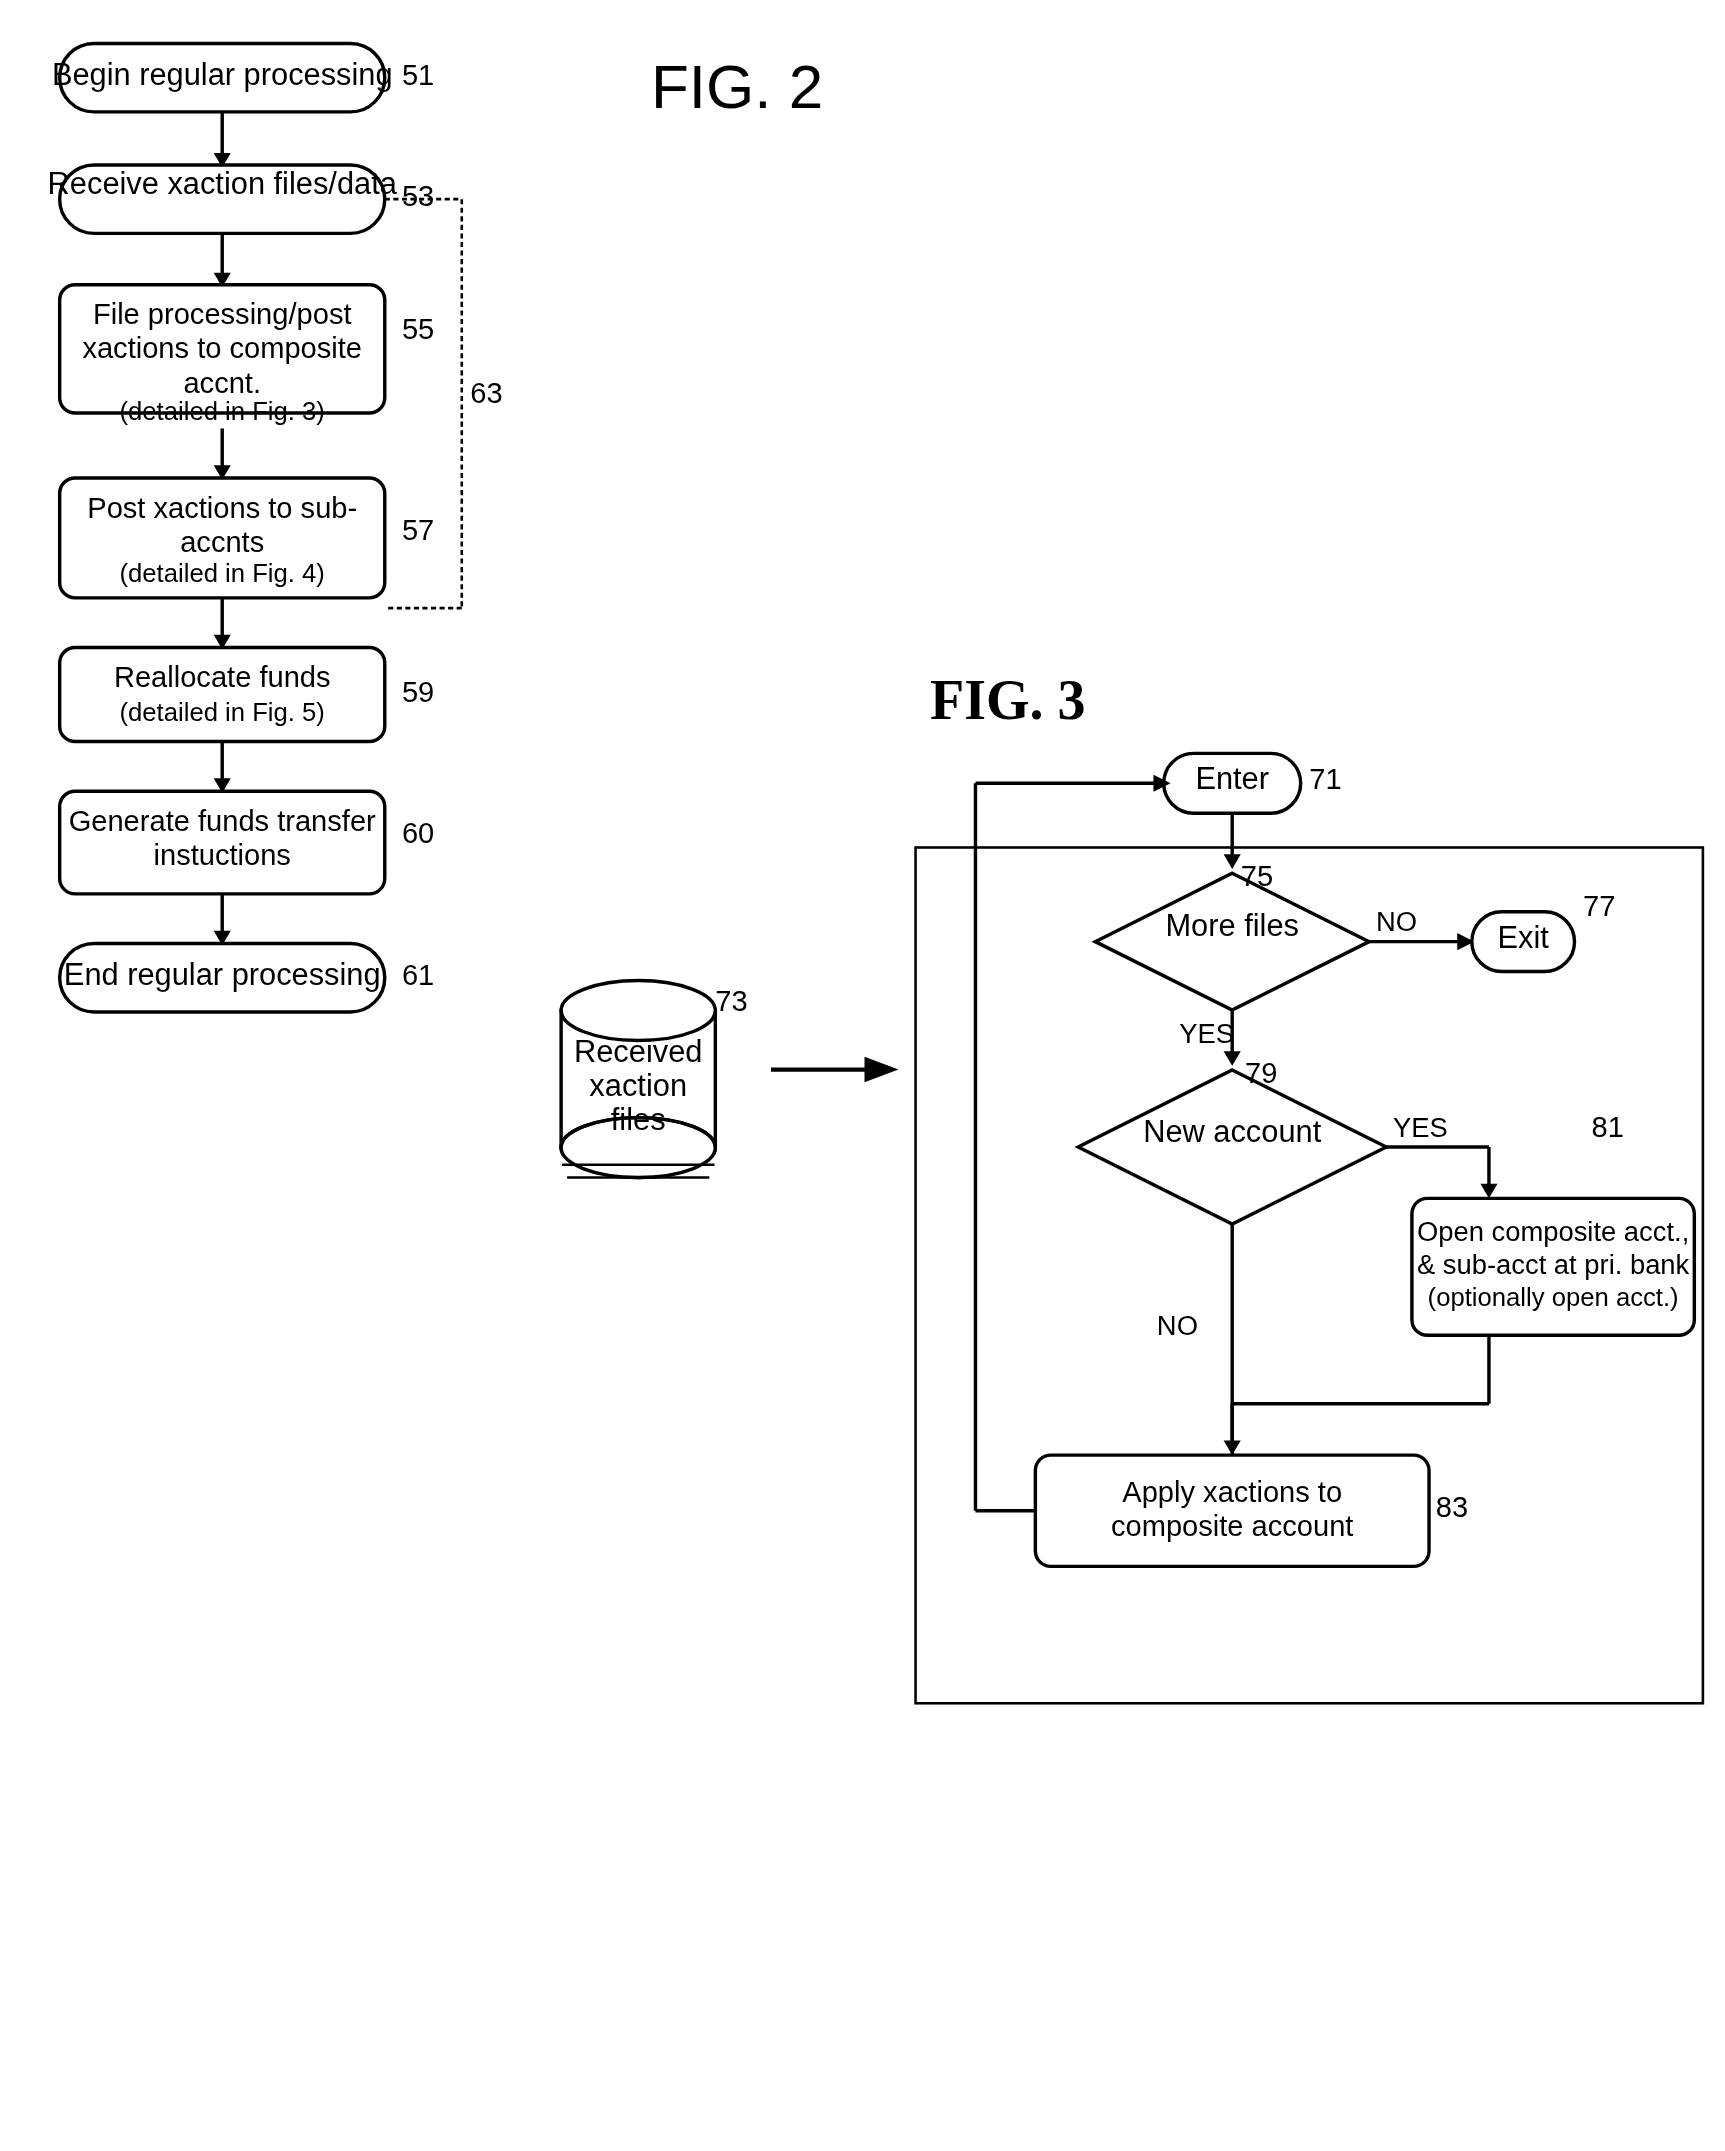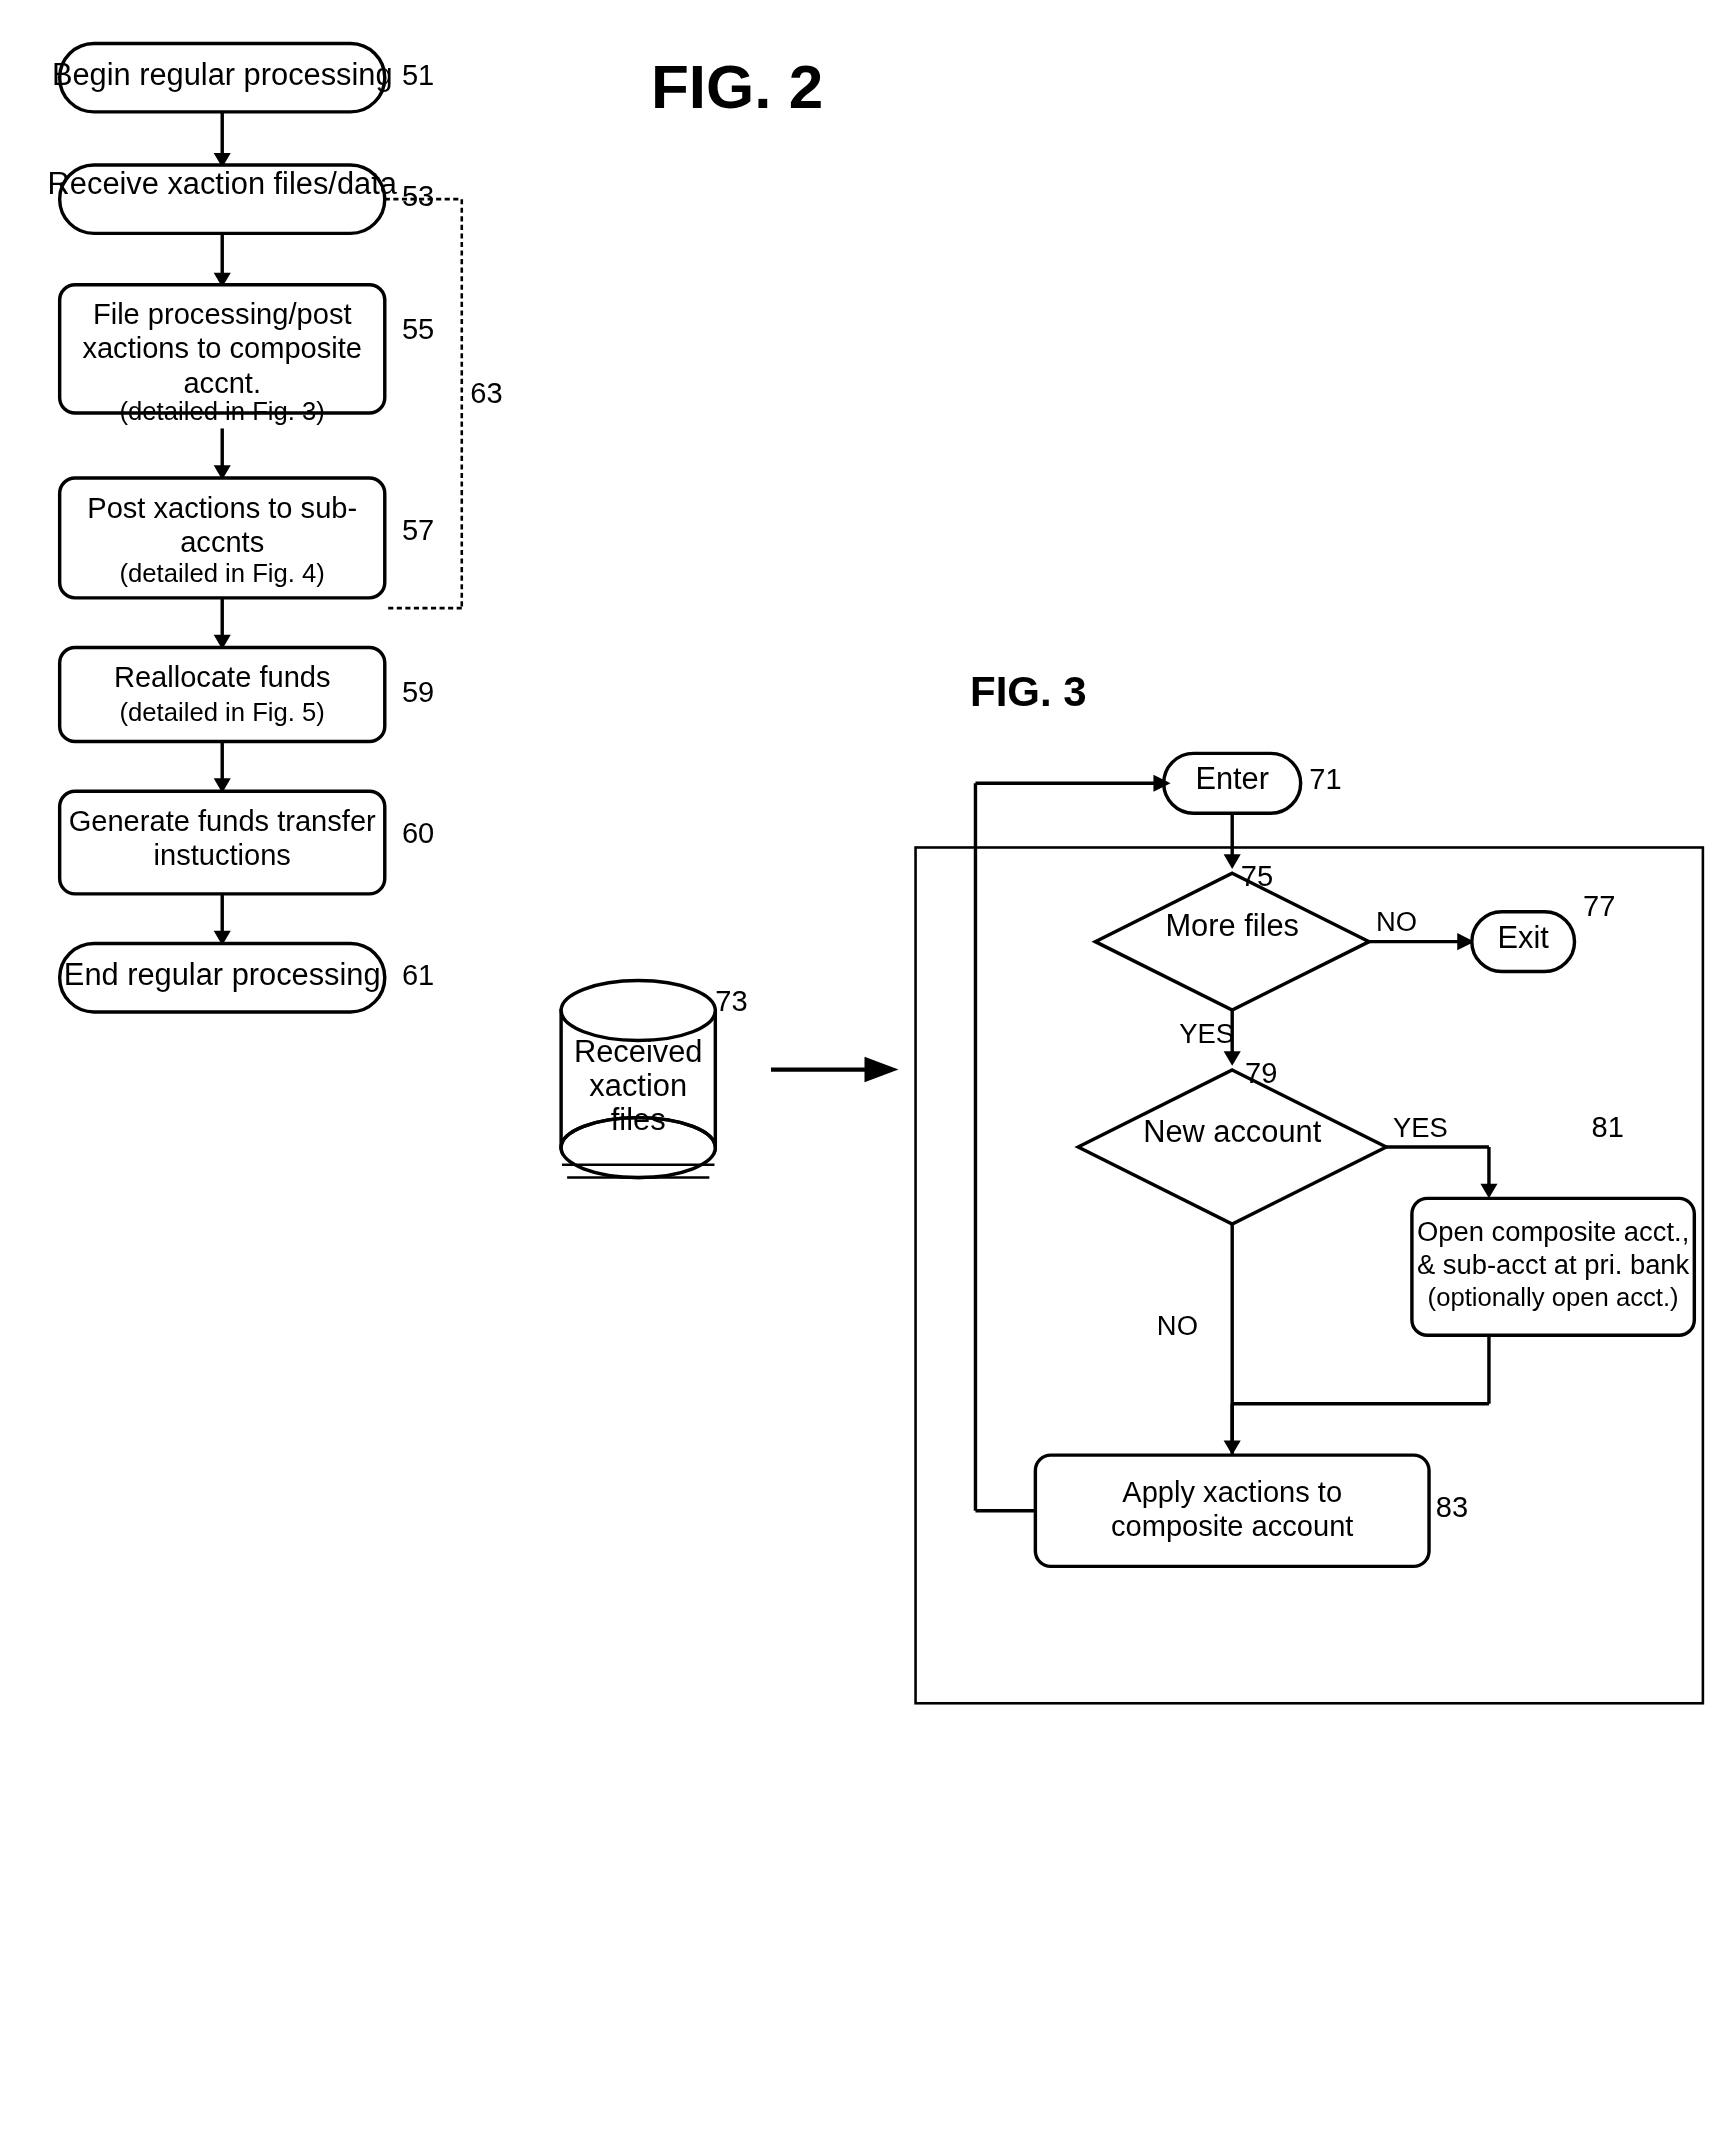--- a/index.html
+++ b/index.html
@@ -16,30 +16,30 @@
       min-height: 2151px;
       background: #fff;
       position: relative;
       padding: 51px 68px;
     }
     .fig2-title {
       position: absolute;
       left: 651px;
       top: 51px;
       font-size: 62px;
-      font-weight: bold;
+      font-weight: normal;
       font-family: Arial, sans-serif;
     }
     .fig3-title {
       position: absolute;
-      left: 970px;
+      left: 930px;
       top: 668px;
-      font-size: 42px;
+      font-size: 56px;
       font-weight: bold;
-      font-family: Liberation Sans, sans-serif;
+      font-family: Liberation Serif, serif;
     }
   </style>
 </head>
 <body>
 
 <div class="page">
 
   <div class="fig2-title">FIG. 2</div>
 
   <div class="fig3-title">FIG. 3</div>

